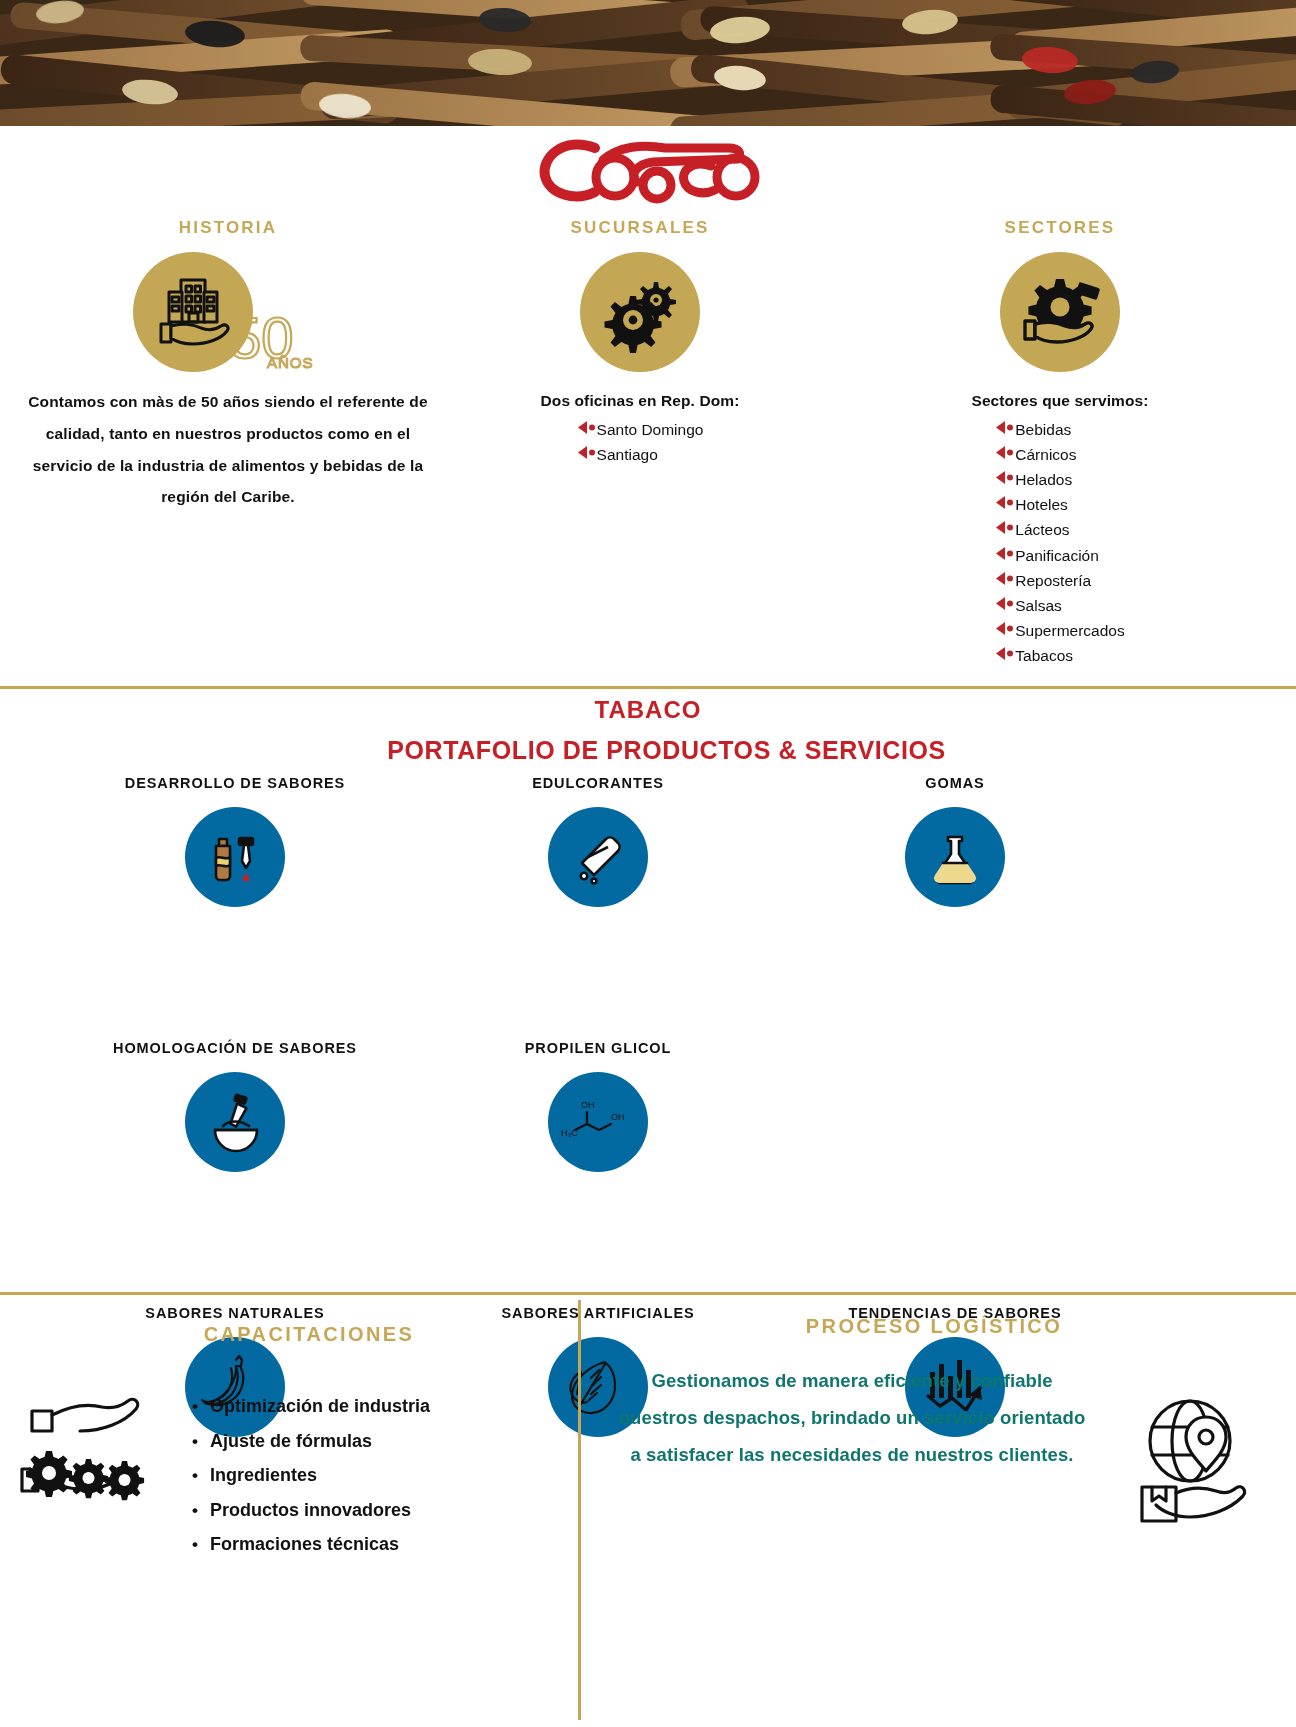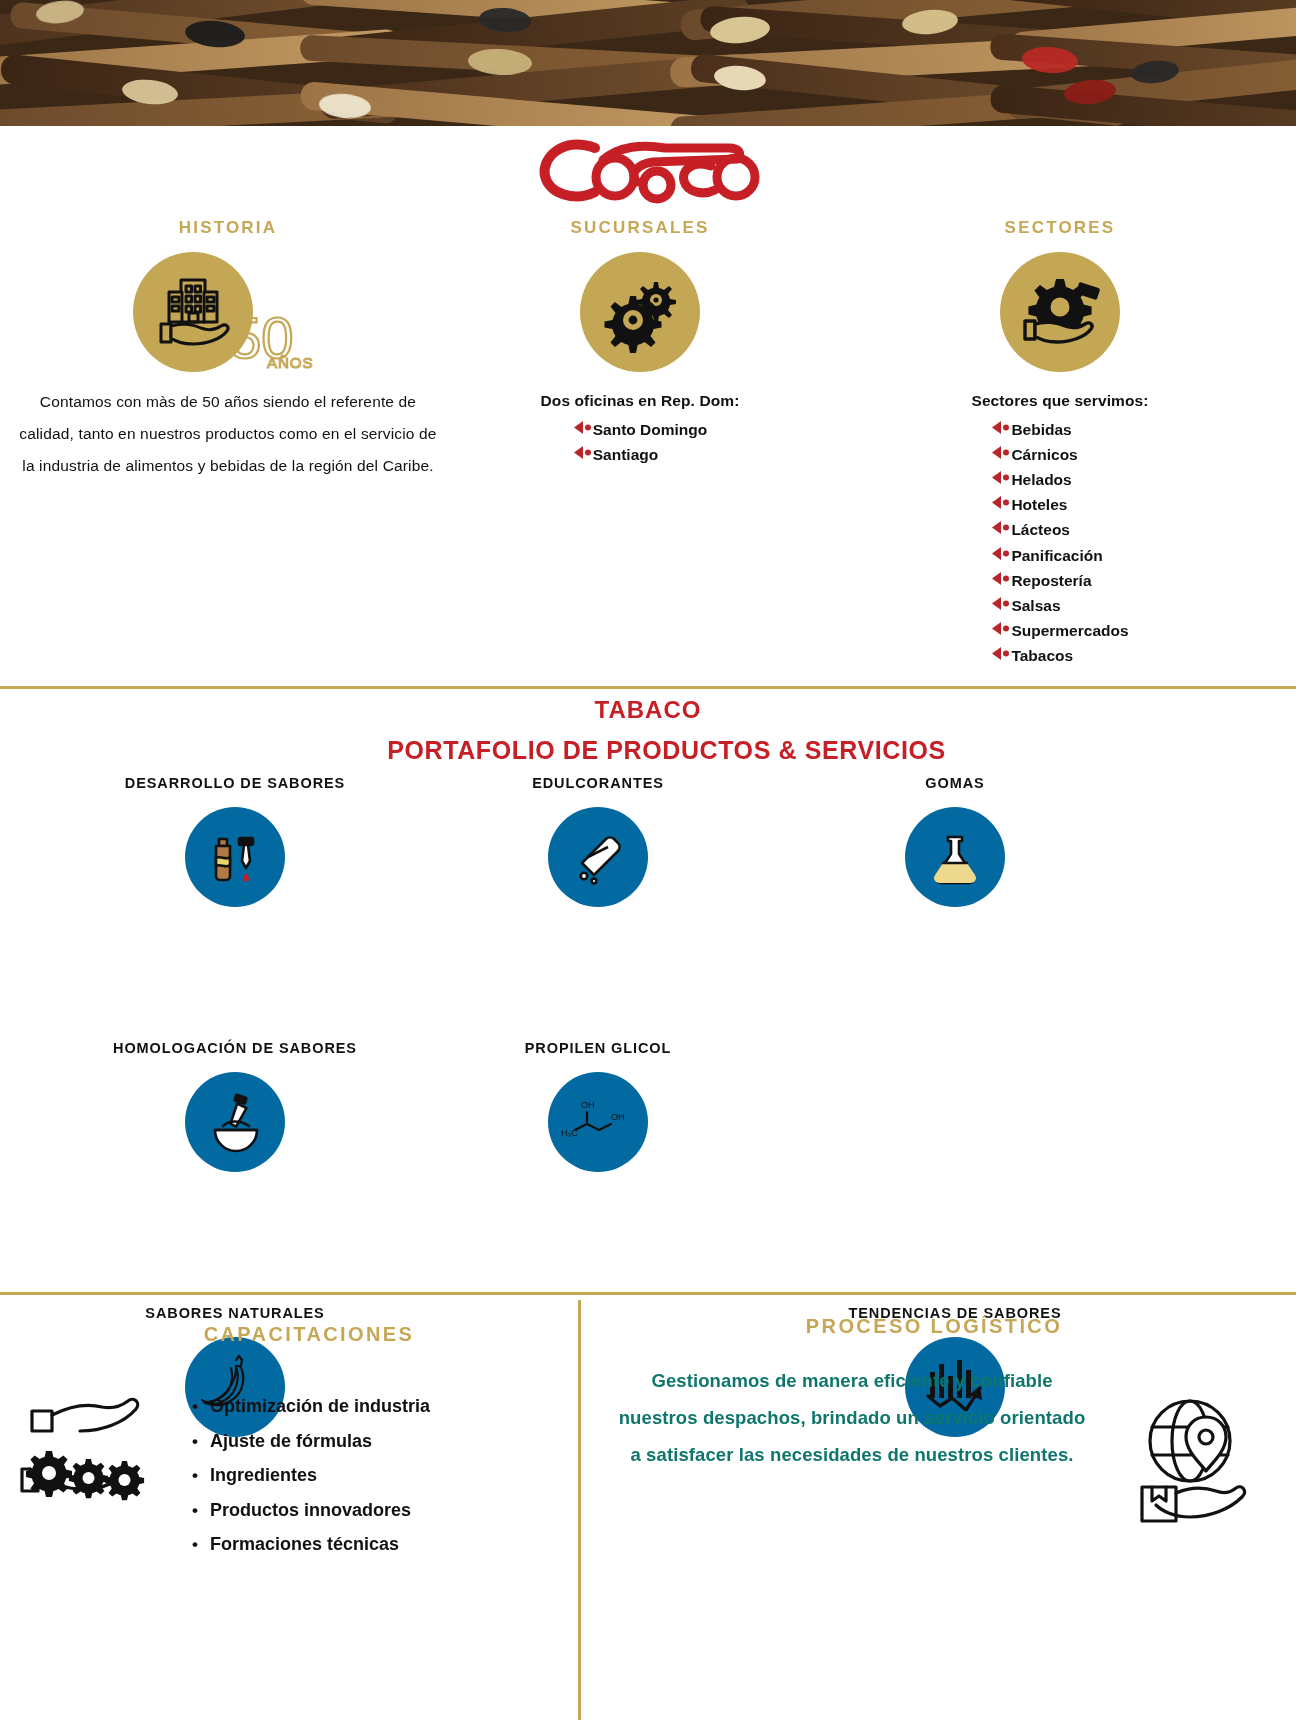--- a/index.html
+++ b/index.html
@@ -26,27 +26,27 @@
     color:#c6a756; margin-bottom:14px; font-family:"Liberation Sans", sans-serif;
   }
   .gold-circle {
     width:120px; height:120px; border-radius:50%;
     background:#c4a754; display:inline-flex; align-items:center; justify-content:center;
     position:relative;
   }
   .circ-row { display:flex; align-items:flex-end; justify-content:center; }
   .badge50 { margin-left:-26px; margin-bottom:-6px; }
   .body-text {
-    font-size:15.5px; font-weight:normal; color:#111; line-height:2.05;
+    font-size:15.5px; font-weight:bold; color:#111; line-height:2.05;
     letter-spacing:0.15px; margin-top:14px;
   }
   .lead { font-size:15.5px; font-weight:bold; color:#111; margin-top:20px; letter-spacing:0.1px;}
   .arrow-list { list-style:none; margin-top:7px; display:inline-block; text-align:left; }
   .arrow-list li {
-    font-size:15.5px; font-weight:bold; color:#111;
+    font-size:15.5px; font-weight:normal; color:#111;
     line-height:1.62; display:flex; align-items:center; 
   }
   .abul { flex:0 0 auto; display:inline-block; }
   
   .hr-gold { position:absolute; left:0; width:1296px; height:3px; background:#c6a756; }
   .vr-gold { position:absolute; width:3px; background:#c6a756; }
   
   .tabaco-title {
     position:absolute; left:0; width:1296px; text-align:center;
     font-size:24px; font-weight:bold; color:#c62026; letter-spacing:1px;
@@ -408,20 +408,34 @@
         <svg width="74" height="74" viewBox="0 0 74 74">
           <g fill="none" stroke="#111" stroke-width="2.2" stroke-linejoin="round" stroke-linecap="round">
             <path d="M38 10 l3 -4 3 4 -1 6"></path>
             <path d="M42 16 c6 10 4 26 -8 34 c-10 7 -20 6 -24 2 c6 0 14 -4 20 -12 c6 -8 9 -18 8 -24 z"></path>
             <path d="M38 17 c4 11 1 26 -11 33 c-9 6 -18 5 -21 2"></path>
             <path d="M33 18 c3 11 0 24 -11 30 c-8 5 -15 5 -18 2"></path>
           </g>
         </svg>
       </div>
     </div>
+    <div class="cell" style="left:448px; width:300px;">
+      <div class="cell-label">SABORES ARTIFICIALES</div>
+      <div class="red-circle">
+        <svg width="74" height="74" viewBox="0 0 74 74">
+          <g fill="none" stroke="#111" stroke-width="2.2" stroke-linejoin="round" stroke-linecap="round">
+            <path d="M44 12 c12 10 14 32 2 44 c-9 9 -22 9 -30 2 c-8 -7 -6 -22 4 -32 c8 -8 16 -12 24 -14 z"></path>
+            <path d="M44 14 L20 54"></path>
+            <path d="M38 20 L30 28 M40 27 L30 37 M40 35 L30 44 M36 43 L28 50"></path>
+            <path d="M20 22 c-8 4 -12 12 -10 20 c2 8 10 12 16 10"></path>
+            <path d="M20 23 L16 44"></path>
+          </g>
+        </svg>
+      </div>
+    </div>
     <div class="cell" style="left:805px; width:300px;">
       <div class="cell-label">TENDENCIAS DE SABORES</div>
       <div class="red-circle">
         <svg width="74" height="70" viewBox="0 0 74 70">
           <g fill="#111">
             <rect x="12" y="20" width="5" height="26"></rect>
             <rect x="21" y="12" width="5" height="34"></rect>
             <rect x="30" y="24" width="5" height="22"></rect>
             <rect x="39" y="8" width="5" height="38"></rect>
             <rect x="48" y="18" width="5" height="28"></rect>

